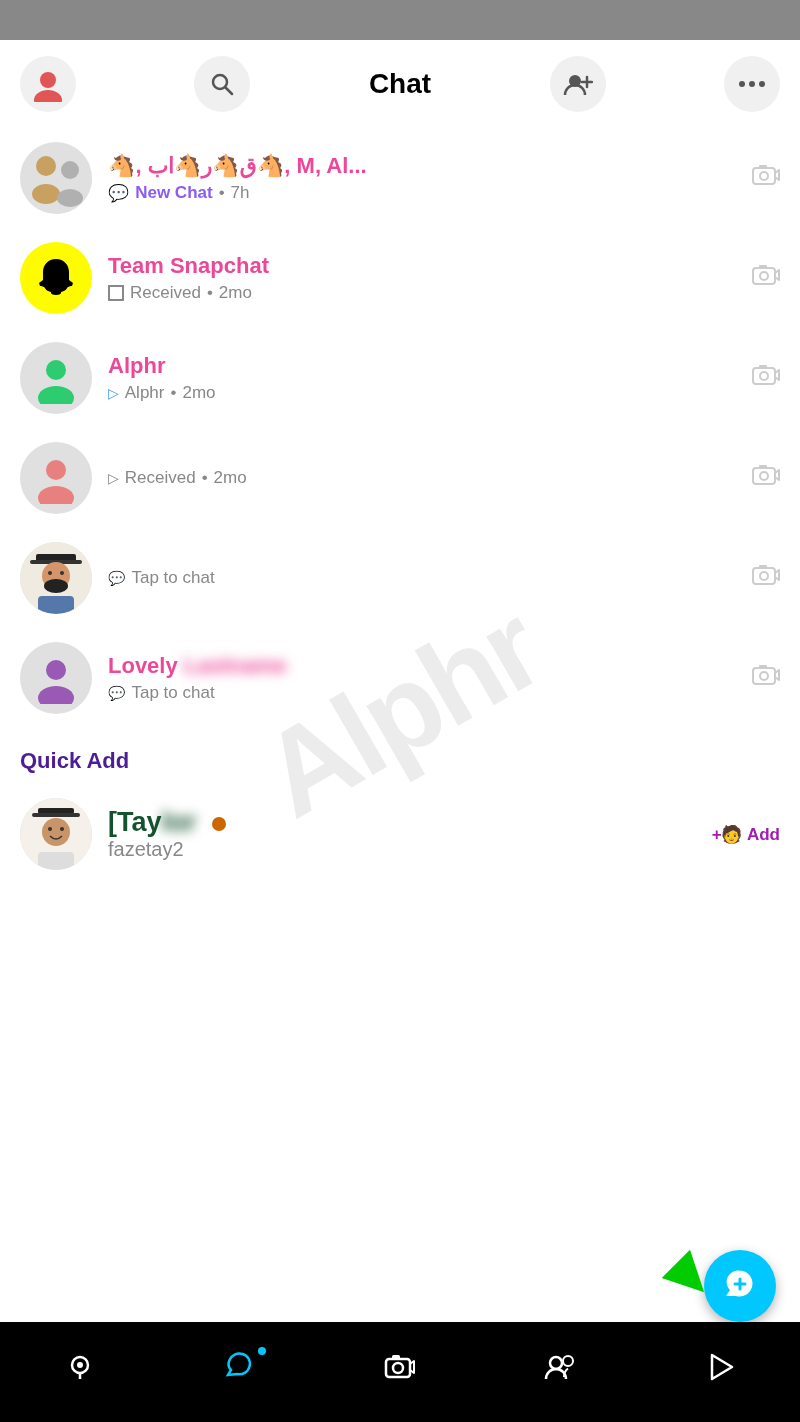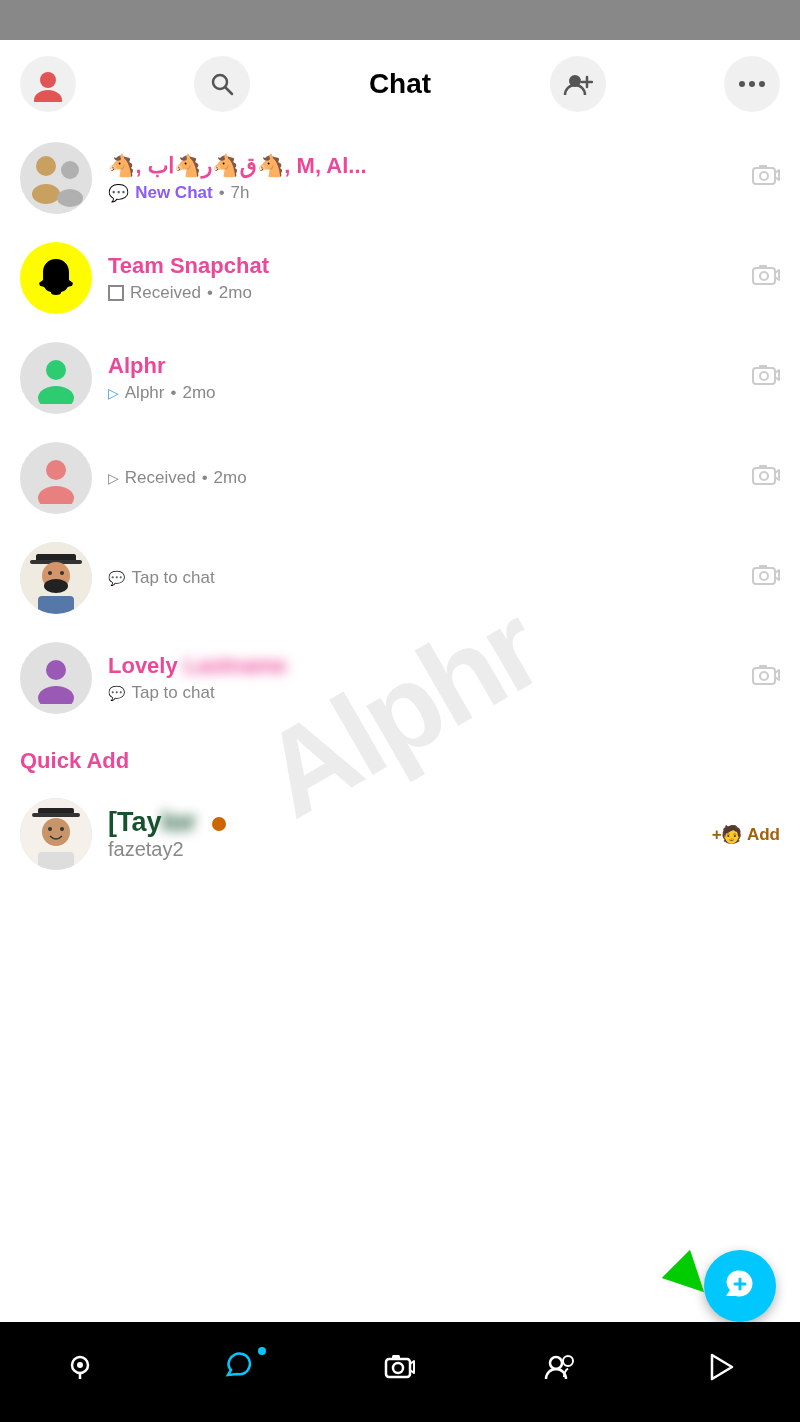--- a/index.html
+++ b/index.html
@@ -134,21 +134,21 @@
       color: #ccc;
       font-size: 22px;
       margin-left: 12px;
     }
 
     
     .section-header {
       padding: 20px 20px 10px;
       font-size: 22px;
       font-weight: 800;
-      color: #ec4899;
+      color: #4c1d95;
     }
 
     
     .quick-add-item {
       display: flex;
       align-items: center;
       padding: 14px 20px;
       cursor: pointer;
     }
 
@@ -164,21 +164,21 @@
     }
 
     .quick-add-username {
       font-size: 20px;
       color: #888;
     }
 
     .add-button-label {
       font-size: 17px;
       font-weight: 600;
-      color: #a16207;
+      color: #a21caf;
     }
 
     
     .fab {
       position: absolute;
       bottom: 100px;
       right: 24px;
       width: 72px;
       height: 72px;
       border-radius: 50%;

